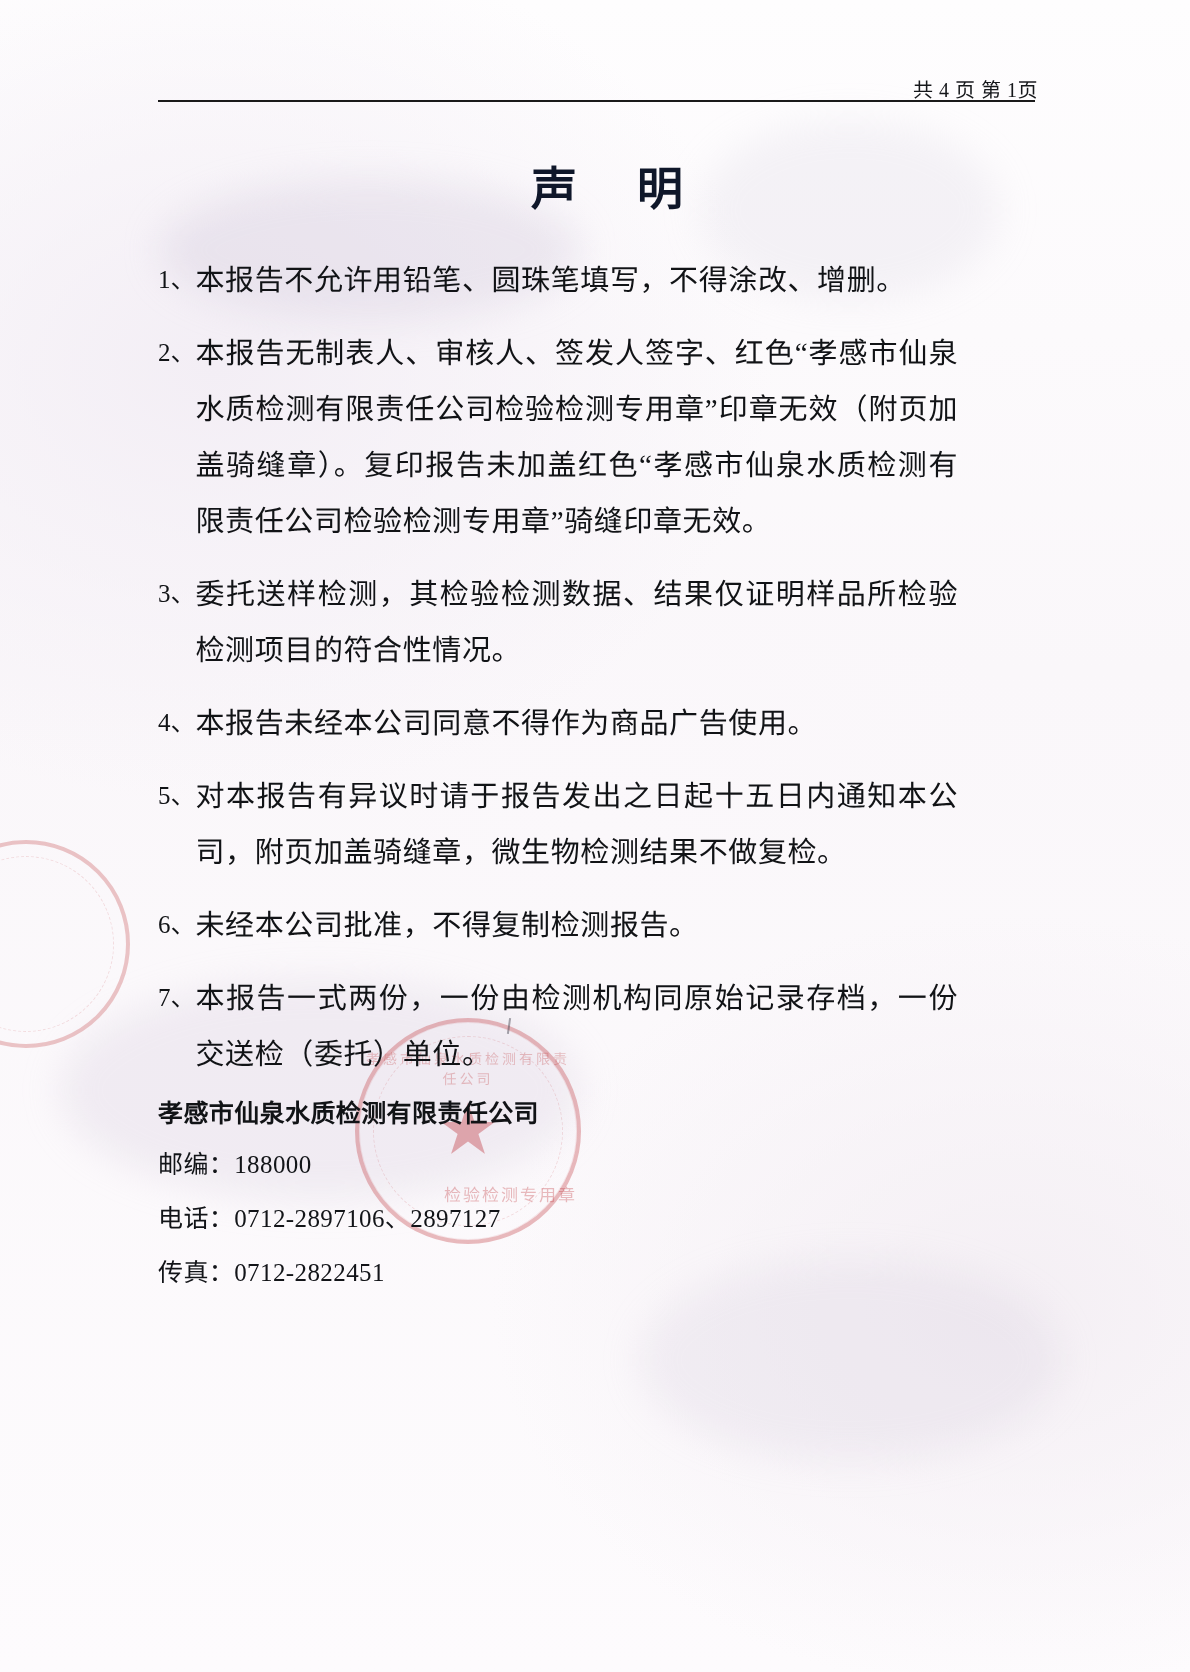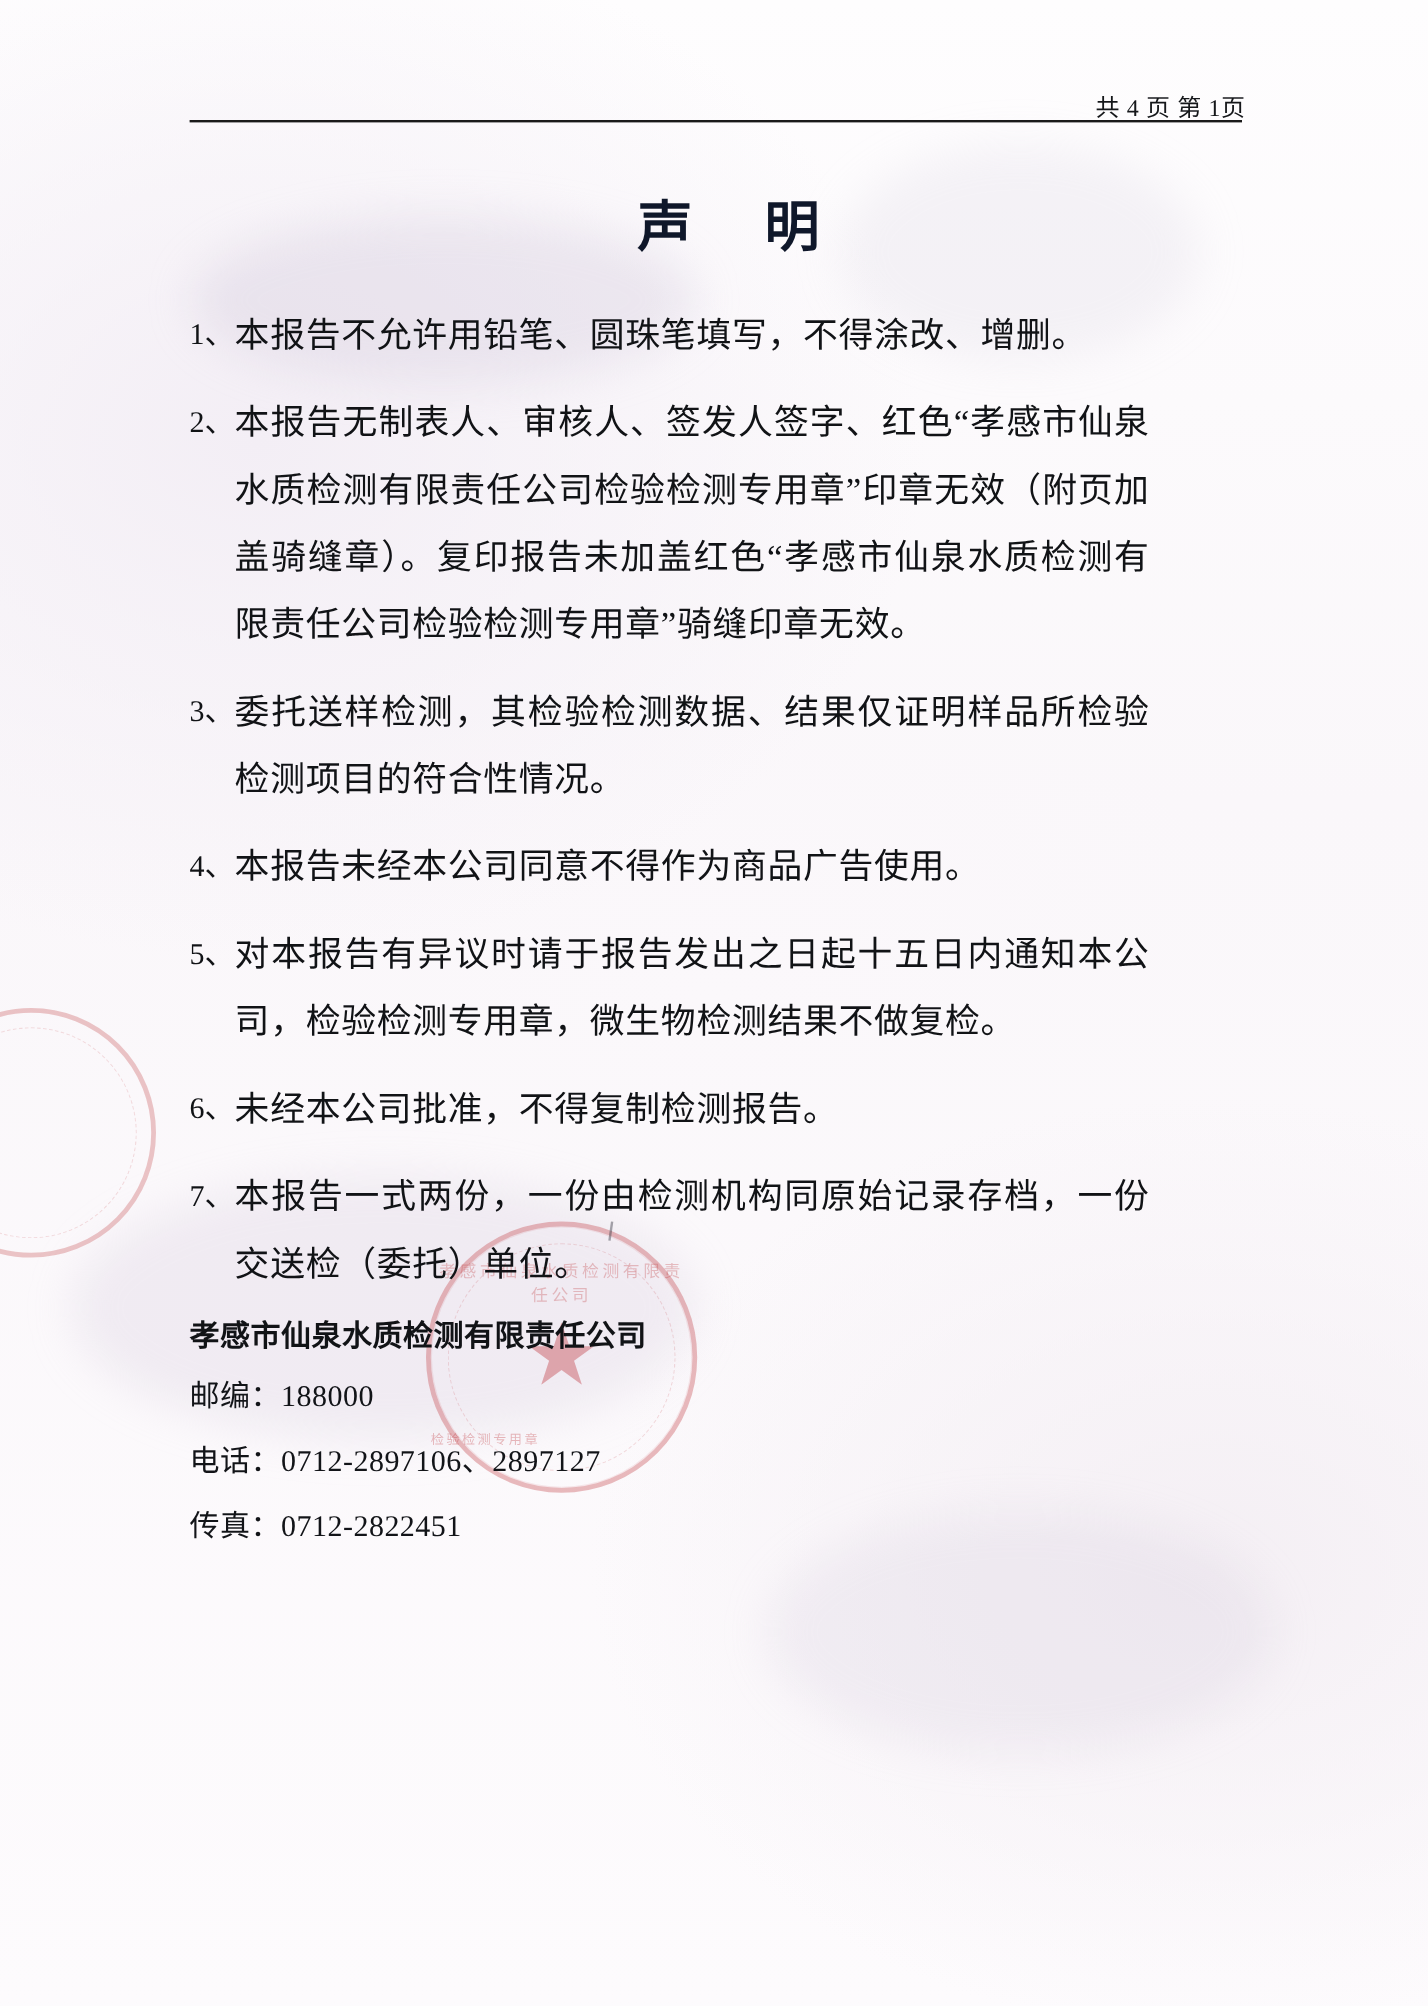--- a/index.html
+++ b/index.html
@@ -146,23 +146,23 @@
     transform: translate(-50%, -50%);
     color: rgba(193, 58, 64, 0.40);
     font-size: 58px;
     line-height: 1;
   }
   .stamp-main .seal-label {
     position: absolute;
     left: 0;
     right: 0;
     bottom: 34px;
-    text-align: left;
-    font-family: "DejaVu Sans", sans-serif;
-    font-size: 11px;
+    text-align: right;
+    font-family: "DejaVu Sans", sans-serif;
+    font-size: 17px;
     letter-spacing: 2px;
     color: rgba(193, 58, 64, 0.34);
   }
   .stamp-main .seal-top {
     position: absolute;
     left: 0;
     right: 0;
     top: 26px;
     text-align: center;
     font-family: "DejaVu Sans", sans-serif;
@@ -256,21 +256,21 @@
       <div class="clause-text">委托送样检测，其检验检测数据、结果仅证明样品所检验检测项目的符合性情况。</div>
     </div>
 
     <div class="clause">
       <div class="clause-num">4、</div>
       <div class="clause-text">本报告未经本公司同意不得作为商品广告使用。</div>
     </div>
 
     <div class="clause">
       <div class="clause-num">5、</div>
-      <div class="clause-text">对本报告有异议时请于报告发出之日起十五日内通知本公司，检验检测专用章，微生物检测结果不做复检。</div>
+      <div class="clause-text">对本报告有异议时请于报告发出之日起十五日内通知本公司，附页加盖骑缝章，微生物检测结果不做复检。</div>
     </div>
 
     <div class="clause">
       <div class="clause-num">6、</div>
       <div class="clause-text">未经本公司批准，不得复制检测报告。</div>
     </div>
 
     <div class="clause">
       <div class="clause-num">7、</div>
       <div class="clause-text">本报告一式两份，一份由检测机构同原始记录存档，一份交送检（委托）单位。</div>

